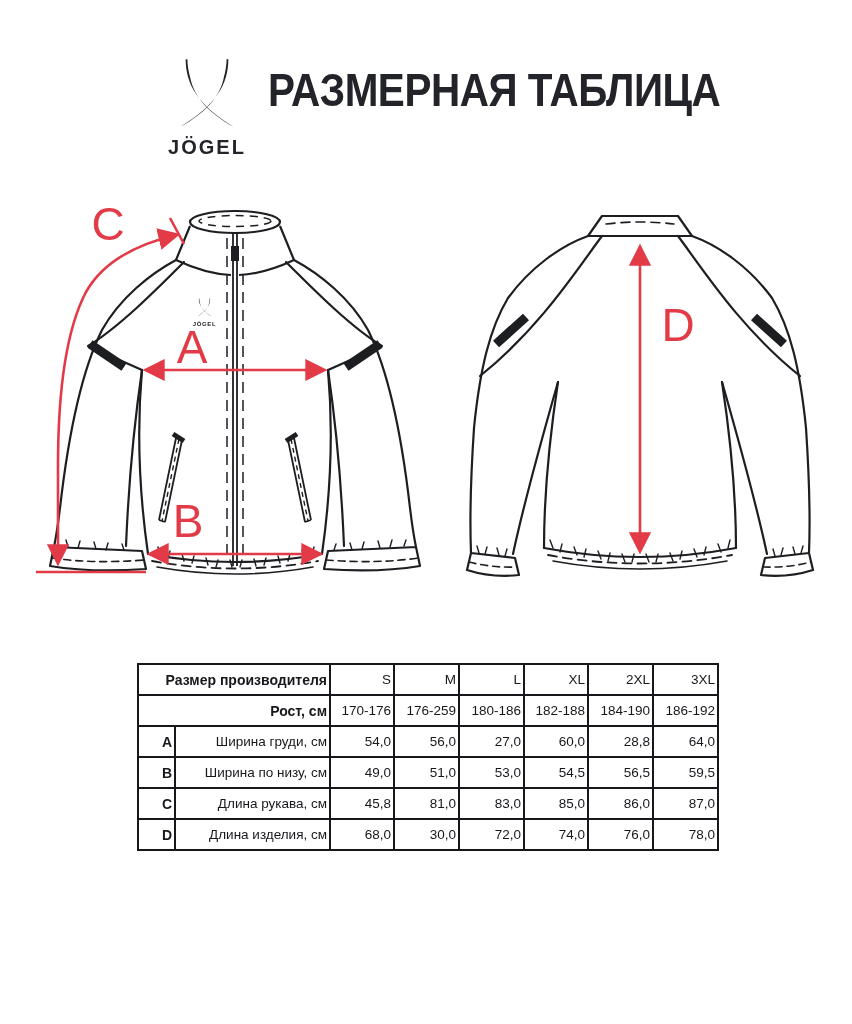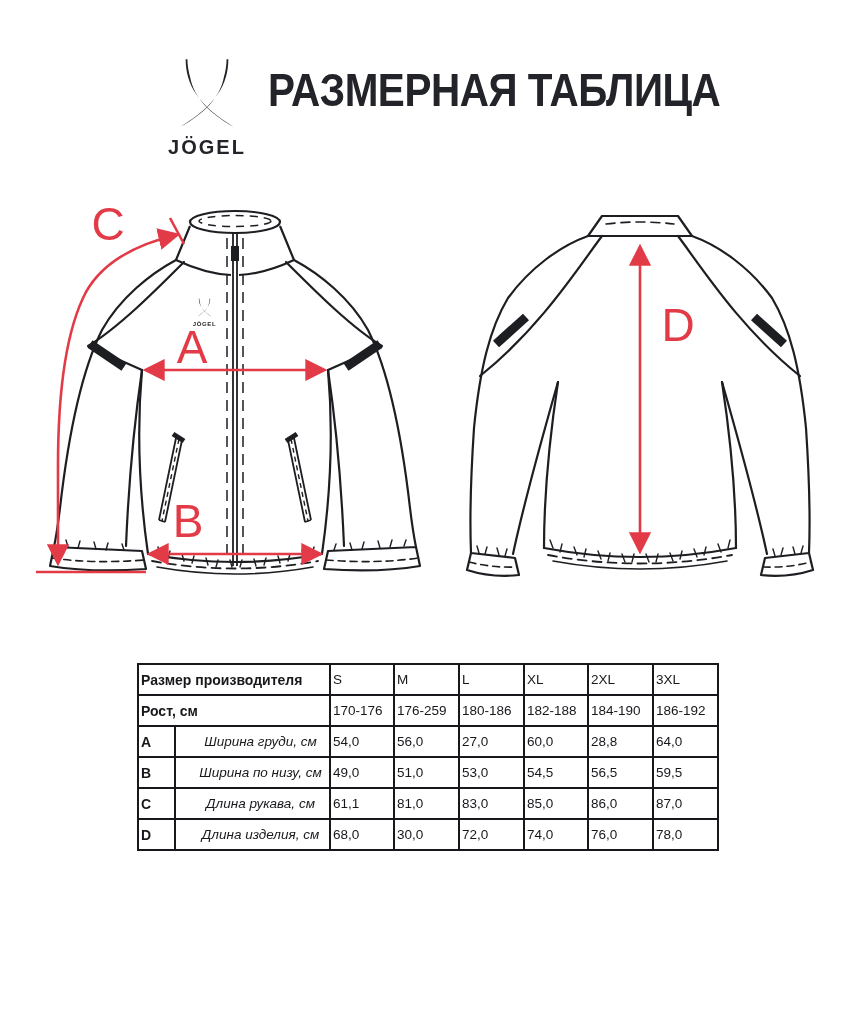--- a/index.html
+++ b/index.html
@@ -12,25 +12,25 @@
   #page-title{position:absolute;left:268px;top:62px;font-size:47px;font-weight:700;
               letter-spacing:-0.5px;color:#23242a;transform:scaleX(0.86);transform-origin:left top;
               white-space:nowrap;}
   
   .diag{position:absolute;top:198px;width:400px;height:400px;}
   #front-diag{left:30px;}
   #back-diag{left:450px;}
   
   #size-table{position:absolute;left:137px;top:663px;width:580px;border-collapse:collapse;
               table-layout:fixed;font-size:13.5px;color:#17181c;}
-  #size-table td{border:2px solid #17181c;height:29px;text-align:left;vertical-align:middle;
+  #size-table td{border:2px solid #17181c;height:29px;text-align:right;vertical-align:middle;
                  padding:0 2px;}
   #size-table td.hlabel{font-weight:700;font-size:14px;}
   #size-table td.letter{font-weight:700;font-size:14px;}
-  #size-table td.mlabel{text-align:center;padding-left:18px;font-weight:400;font-style:italic;}
+  #size-table td.mlabel{text-align:right;padding-left:18px;font-weight:400;}
   #size-table td.val{font-weight:400;}
 </style>
 </head>
 <body>
 
 <div id="page">
 
   <svg id="brand-logo" viewBox="0 0 72 80">
     <defs>
       <symbol id="vmark" viewBox="0 0 72 80">
@@ -228,21 +228,21 @@
         <td class="val">49,0</td>
         <td class="val">51,0</td>
         <td class="val">53,0</td>
         <td class="val">54,5</td>
         <td class="val">56,5</td>
         <td class="val">59,5</td>
       </tr>
       <tr>
         <td class="letter">C</td>
         <td class="mlabel">Длина рукава, см</td>
-        <td class="val">61,1</td>
+        <td class="val">45,8</td>
         <td class="val">81,0</td>
         <td class="val">83,0</td>
         <td class="val">85,0</td>
         <td class="val">86,0</td>
         <td class="val">87,0</td>
       </tr>
       <tr>
         <td class="letter">D</td>
         <td class="mlabel">Длина изделия, см</td>
         <td class="val">68,0</td>

